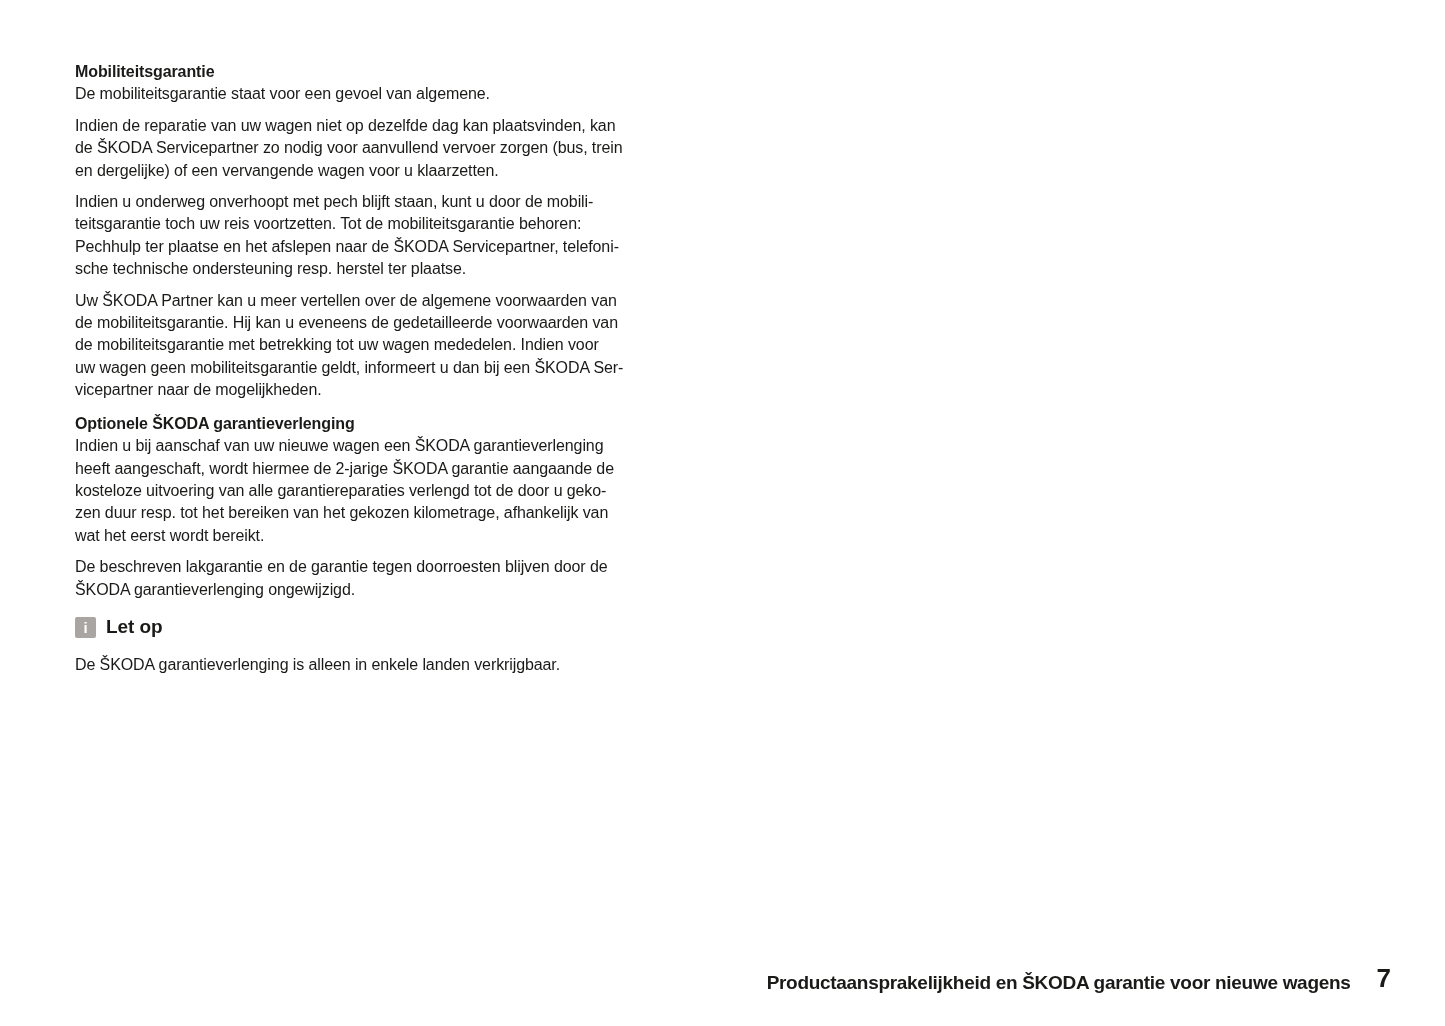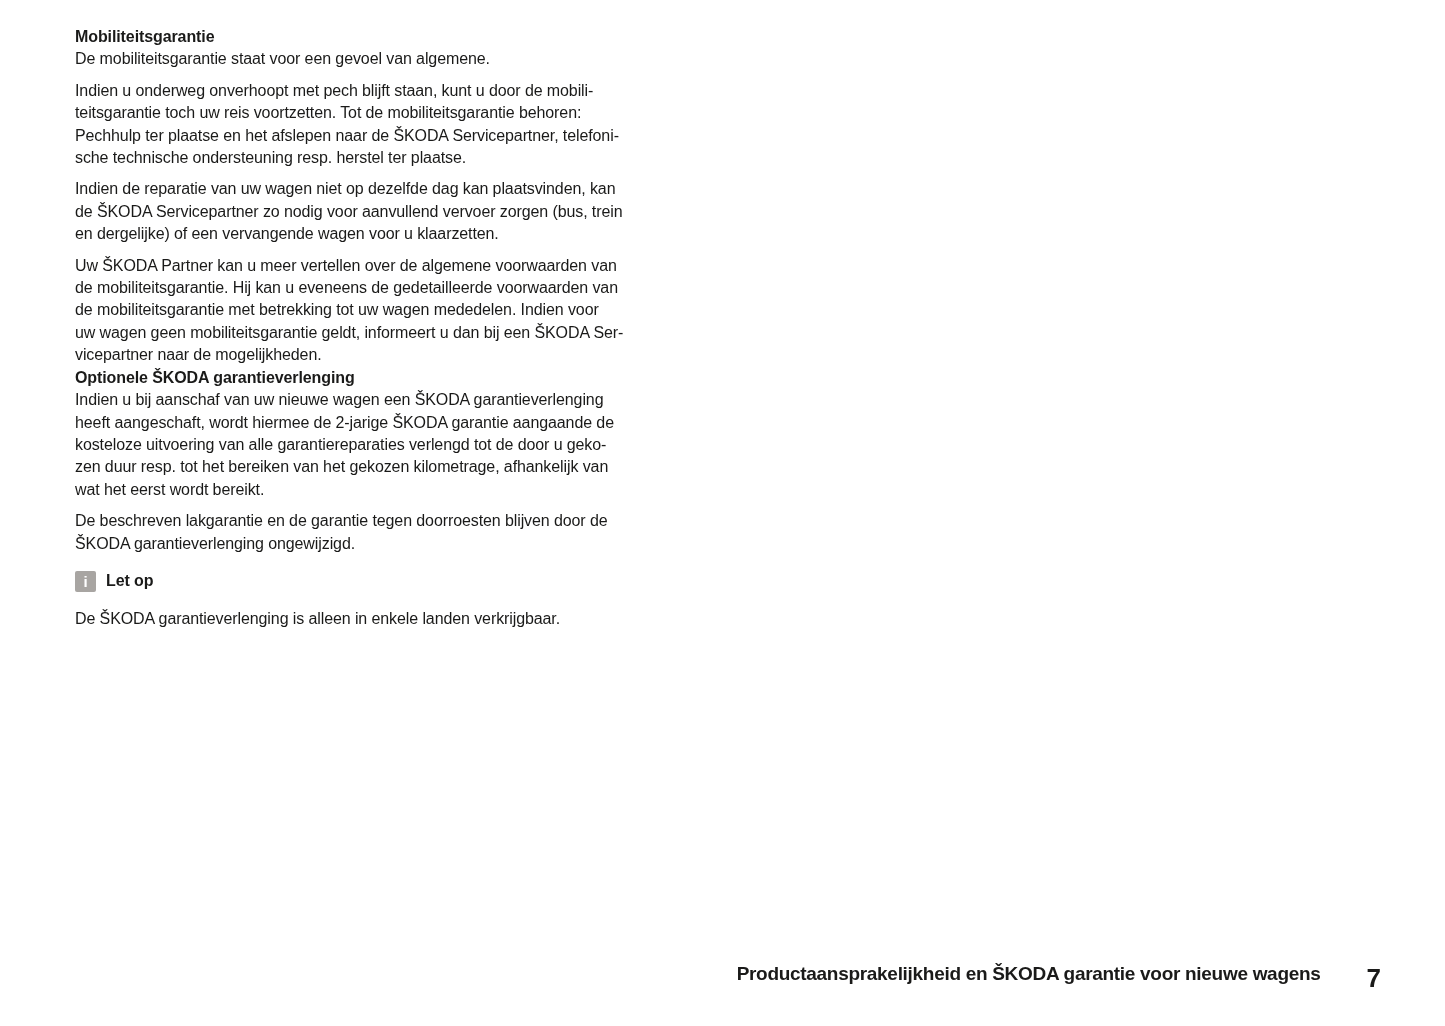--- a/index.html
+++ b/index.html
@@ -11,40 +11,41 @@
     height: 1026px;
     background: #ffffff;
     position: relative;
     font-family: "Liberation Sans", sans-serif;
     color: #1a1a19;
     overflow: hidden;
   }
   .content {
     position: absolute;
     left: 75px;
-    top: 26px;
+    top: 61px;
     width: 700px;
     font-size: 16px;
     line-height: 22.4px;
     letter-spacing: -0.1px;
   }
   .section-heading {
     margin: 0;
     font-size: 16px;
     line-height: 22.4px;
     font-weight: bold;
   }
   .para {
     margin: 9px 0 0 0;
     white-space: pre-line;
   }
   .para.first {
     margin-top: 0;
   }
   .section-2 {
+    margin-top: 11px;
   }
   .note-block {
     margin-top: 15px;
   }
   .note-header {
     display: flex;
     align-items: center;
     gap: 10px;
   }
   .note-icon {
@@ -55,60 +56,60 @@
     align-items: center;
     justify-content: center;
     color: #ffffff;
     font-weight: bold;
     font-size: 15px;
     line-height: 21px;
     flex: 0 0 auto;
   }
   .note-title {
     font-weight: bold;
-    font-size: 16px;
+    font-size: 19px;
   }
   .note-body {
     margin-top: 16px;
     white-space: pre-line;
   }
   .footer {
     position: absolute;
     top: 963px;
-    right: 64px;
+    right: 54px;
     display: flex;
-    align-items: flex-start;
-    gap: 46px;
+    align-items: flex-end;
+    gap: 26px;
   }
   .footer-title {
     font-weight: bold;
     font-size: 19px;
     letter-spacing: -0.3px;
     white-space: nowrap;
   }
   .footer-page {
     font-weight: bold;
     font-size: 26px;
   }
 </style>
 </head>
 <body style="background: rgb(255, 255, 255); color: rgb(26, 26, 25);">
 
 <div class="content">
 
   <div class="section section-1">
     <h2 class="section-heading">Mobiliteitsgarantie</h2>
     <p class="para first">De mobiliteitsgarantie staat voor een gevoel van algemene.</p>
+    <p class="para">Indien de reparatie van uw wagen niet op dezelfde dag kan plaatsvinden, kan
+de ŠKODA Servicepartner zo nodig voor aanvullend vervoer zorgen (bus, trein
+en dergelijke) of een vervangende wagen voor u klaarzetten.</p>
     <p class="para">Indien u onderweg onverhoopt met pech blijft staan, kunt u door de mobili-
 teitsgarantie toch uw reis voortzetten. Tot de mobiliteitsgarantie behoren:
 Pechhulp ter plaatse en het afslepen naar de ŠKODA Servicepartner, telefoni-
 sche technische ondersteuning resp. herstel ter plaatse.</p>
-    <p class="para">Indien de reparatie van uw wagen niet op dezelfde dag kan plaatsvinden, kan
-de ŠKODA Servicepartner zo nodig voor aanvullend vervoer zorgen (bus, trein
-en dergelijke) of een vervangende wagen voor u klaarzetten.</p>
     <p class="para">Uw ŠKODA Partner kan u meer vertellen over de algemene voorwaarden van
 de mobiliteitsgarantie. Hij kan u eveneens de gedetailleerde voorwaarden van
 de mobiliteitsgarantie met betrekking tot uw wagen mededelen. Indien voor
 uw wagen geen mobiliteitsgarantie geldt, informeert u dan bij een ŠKODA Ser-
 vicepartner naar de mogelijkheden.</p>
   </div>
 
   <div class="section section-2">
     <h2 class="section-heading">Optionele ŠKODA garantieverlenging</h2>
     <p class="para first">Indien u bij aanschaf van uw nieuwe wagen een ŠKODA garantieverlenging

